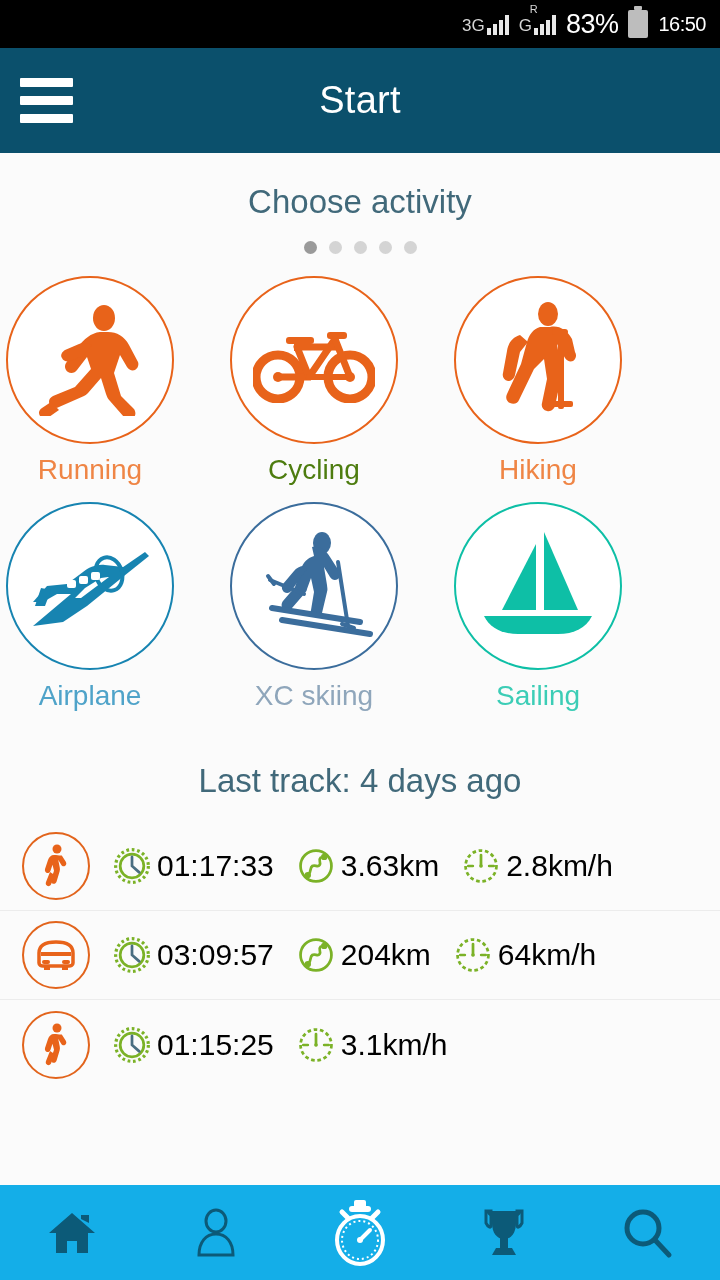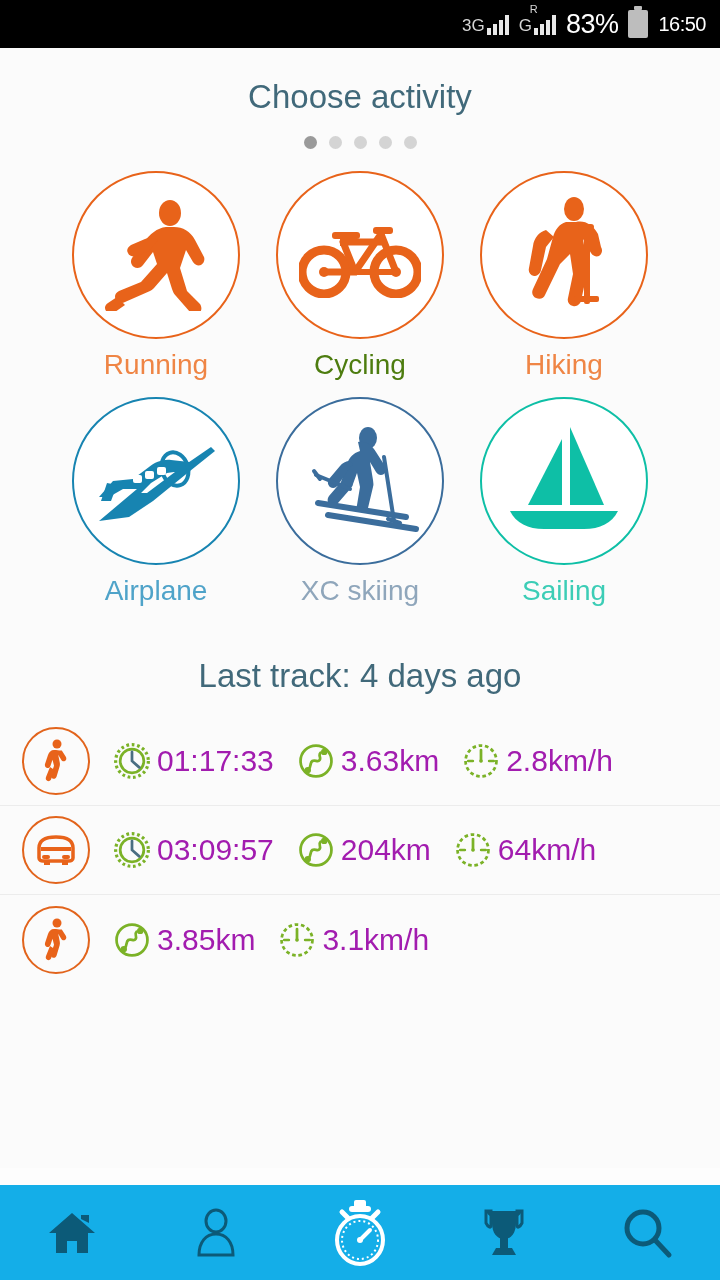--- a/index.html
+++ b/index.html
@@ -48,21 +48,21 @@
 
   .section-title {
     text-align:center; color:#41697a; font-size:33px;
     font-weight:400; padding-top:30px;
   }
   .dots { display:flex; justify-content:center; gap:12px; margin-top:20px; }
   .dot { width:13px; height:13px; border-radius:50%; background:#d4d4d4; }
   .dot.active { background:#9a9a9a; }
 
   .grid { margin-top:22px; }
-  .grid-row { display:flex; justify-content:center; gap:24px; }
+  .grid-row { display:flex; justify-content:flex-start; gap:44px; }
   .tile { width:180px; display:flex; flex-direction:column; align-items:center; cursor:pointer; }
   .tile-circle {
     width:168px; height:168px; border-radius:50%;
     border:2px solid currentColor;
     display:flex; align-items:center; justify-content:center;
     background:#fff;
   }
   .tile-circle svg { display:block; }
   .tile-label { margin-top:10px; font-size:28px; font-weight:400; }
 
@@ -76,21 +76,21 @@
     border-bottom:1px solid #ececec; padding-left:22px;
   }
   .track-row:last-child { border-bottom:none; }
   .track-ico {
     width:68px; height:68px; border-radius:50%;
     border:2px solid #e2641c; display:flex; align-items:center; justify-content:center;
     flex:0 0 auto;
   }
   .stat { display:flex; align-items:center; margin-left:22px; }
   .stat .sico { width:40px; height:40px; flex:0 0 auto; }
-  .stat .sval { font-size:30px; color:#a21caf; margin-left:5px; white-space:nowrap; }
+  .stat .sval { font-size:30px; color:#000000; margin-left:5px; white-space:nowrap; }
 
   
   .bottomnav {
     position:absolute; left:0; bottom:0; width:720px; height:95px;
     background:#14aee8; display:flex; align-items:center;
   }
   .nav-item { flex:1; display:flex; align-items:center; justify-content:center; cursor:pointer; }
 </style>
 </head>
 <body>
@@ -115,20 +115,28 @@
           <i></i>
           <i></i>
           <i></i>
         </span>
     </div>
     <span class="batt-pct">83%</span>
     <span class="batt"></span>
     <span class="clock-txt">16:50</span>
   </div>
 
+  <div class="appbar">
+    <div class="hamburger">
+      <span></span>
+        <span></span>
+        <span></span>
+    </div>
+    <div class="appbar-title">Start</div>
+  </div>
 
   <div class="content">
 
     <div class="section-title">Choose activity</div>
 
     <div class="dots">
       <span class="dot active"></span>
       <span class="dot"></span>
       <span class="dot"></span>
       <span class="dot"></span>
@@ -315,26 +323,25 @@
       <div class="track-row">
         <div class="track-ico">
           <svg width="28" height="44" viewBox="0 0 28 44" fill="#e8631a">
             <circle cx="15" cy="5" r="4.5"></circle>
             <path d="M12 11c-3 0-5 2-6 5l-3 9c-0.5 2 0.5 3.5 2 4 1.5 0.3 3-0.7 3.5-2.3l2-6 1.5 6-3 9c-0.6 2 0.4 3.5 2 4 1.6 0.4 3-0.6 3.6-2.3l3-10c0.4-1.4 0.4-2.4 0.2-3.6l-1.6-8 3 5c1 1.6 2.6 2 4 1 1.2-0.8 1.5-2.4 0.6-4l-4-6.4C18 11.8 15.5 11 12 11z"></path>
             <path d="M8 28l-4 10c-0.7 1.8 0 3.4 1.6 4 1.5 0.5 3-0.4 3.6-2l3.4-9-4.6-3z"></path>
           </svg>
         </div>
         <div class="stat">
           <svg class="sico" viewBox="0 0 44 44">
-            <circle cx="22" cy="22" r="17" fill="none" stroke="#7bb227" stroke-width="3"></circle>
-            <path d="M14 31c3-3 1-7 4-9 3-2 6 2 8-1 2-3-2-5 1-8" fill="none" stroke="#7bb227" stroke-width="3" stroke-linecap="round"></path>
-            <circle cx="13" cy="32" r="3.5" fill="#7bb227"></circle>
-            <circle cx="31" cy="12" r="3.5" fill="#7bb227"></circle>
-          </svg>
-          <span class="sval">3.85km</span>
+            <circle cx="22" cy="22" r="18" fill="none" stroke="#7bb227" stroke-width="3.5" stroke-dasharray="3 3"></circle>
+            <circle cx="22" cy="22" r="13" fill="none" stroke="#7bb227" stroke-width="3"></circle>
+            <path d="M22 12 L22 22 L30 29" fill="none" stroke="#4a6e82" stroke-width="3" stroke-linecap="round"></path>
+          </svg>
+          <span class="sval">01:15:25</span>
         </div>
         <div class="stat">
           <svg class="sico" viewBox="0 0 44 44">
             <circle cx="22" cy="22" r="17" fill="none" stroke="#7bb227" stroke-width="3" stroke-dasharray="4 3"></circle>
             <path d="M22 22 L22 10" stroke="#7bb227" stroke-width="3" stroke-linecap="round"></path>
             <path d="M8 22 L13 22 M36 22 L31 22" stroke="#7bb227" stroke-width="3" stroke-linecap="round"></path>
             <circle cx="22" cy="22" r="2" fill="#7bb227"></circle>
           </svg>
           <span class="sval">3.1km/h</span>
         </div>

